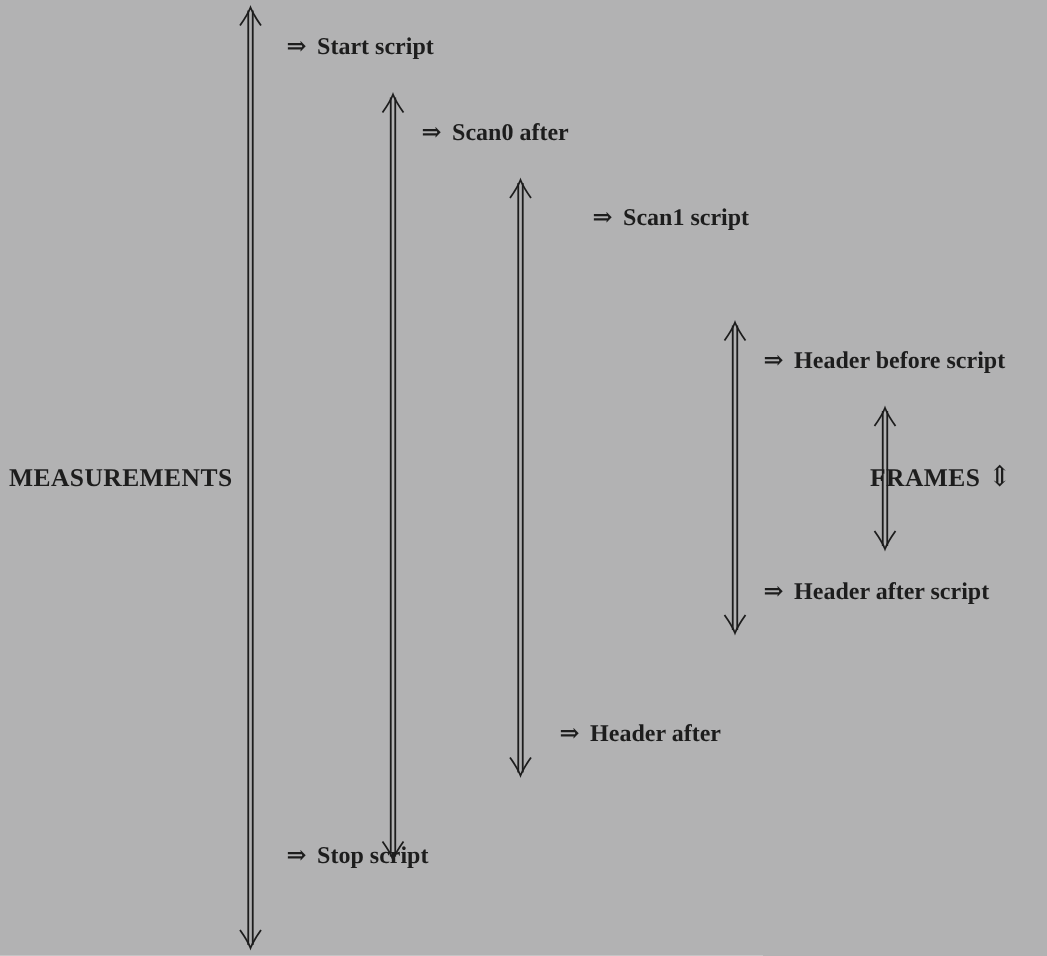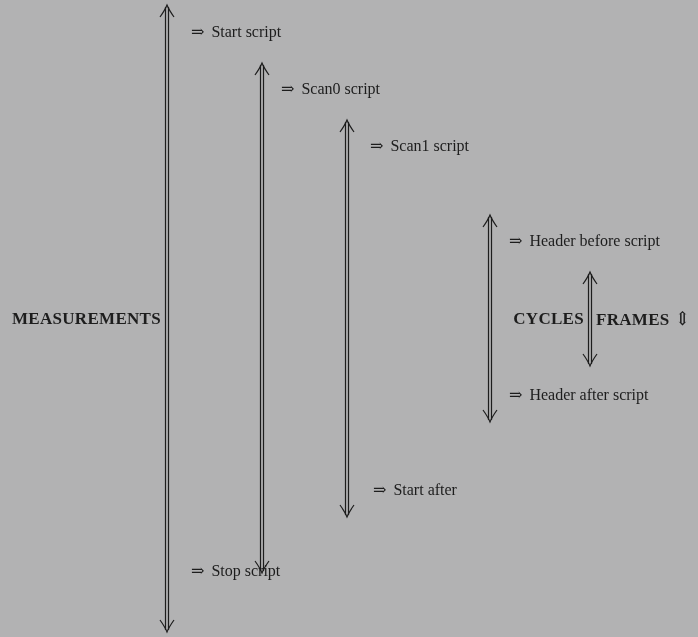--- a/index.html
+++ b/index.html
@@ -22,21 +22,21 @@
     width: 698px;
     height: 637px;
   }
   .lvl {
     position: absolute;
     top: 308px;
     height: 22px;
     line-height: 22px;
     font-weight: bold;
     font-size: 17px;
-    text-align: right;
+    text-align: center;
     white-space: nowrap;
     letter-spacing: 0.3px;
   }
   .lvl-left {
     position: absolute;
     top: 308px;
     height: 22px;
     line-height: 22px;
     font-weight: bold;
     font-size: 17px;
@@ -48,20 +48,21 @@
     font-weight: normal;
     font-size: 19px;
     margin-left: 5px;
   }
   .ann {
     position: absolute;
     height: 22px;
     line-height: 22px;
     font-size: 16px;
     white-space: nowrap;
+    font-weight: bold;
   }
   .imp {
     margin-right: 7px;
   }
   svg .shaft, svg .head {
     stroke: #1d1d1d;
     fill: none;
   }
 </style>
 </head>
@@ -105,48 +106,47 @@
       <path class="head" d="M583 284 Q588 277 590 272 Q592 277 597 284" stroke-width="1.2"></path>
       <path class="head" d="M583 354 Q588 361 590 366 Q592 361 597 354" stroke-width="1.2"></path>
     </g>
   </svg>
 
   <div class="lvl" style="left:0; width:161px">MEASUREMENTS</div>
 
 
 
 
-  <div class="lvl" style="left:480px; width:104px">CYCLES</div>
 
-  <div class="lvl-left" style="left:596px">
+  <div class="lvl-left" style="left:580px">
     <span>FRAMES</span><span class="updown">⇕</span>
   </div>
 
   <div class="ann" style="left:191px; top:21px">
     <span class="imp">⇒</span><span>Start script</span>
   </div>
 
   <div class="ann" style="left:281px; top:78px">
-    <span class="imp">⇒</span><span>Scan0 script</span>
+    <span class="imp">⇒</span><span>Scan0 after</span>
   </div>
 
-  <div class="ann" style="left:370px; top:135px">
+  <div class="ann" style="left:395px; top:135px">
     <span class="imp">⇒</span><span>Scan1 script</span>
   </div>
 
 
   <div class="ann" style="left:509px; top:230px">
     <span class="imp">⇒</span><span>Header before script</span>
   </div>
 
   <div class="ann" style="left:509px; top:384px">
     <span class="imp">⇒</span><span>Header after script</span>
   </div>
 
   <div class="ann" style="left:373px; top:479px">
-    <span class="imp">⇒</span><span>Start after</span>
+    <span class="imp">⇒</span><span>Header after</span>
   </div>
 
   <div class="ann" style="left:191px; top:560px">
     <span class="imp">⇒</span><span>Stop script</span>
   </div>
 
 </div>
 
 </body></html>

